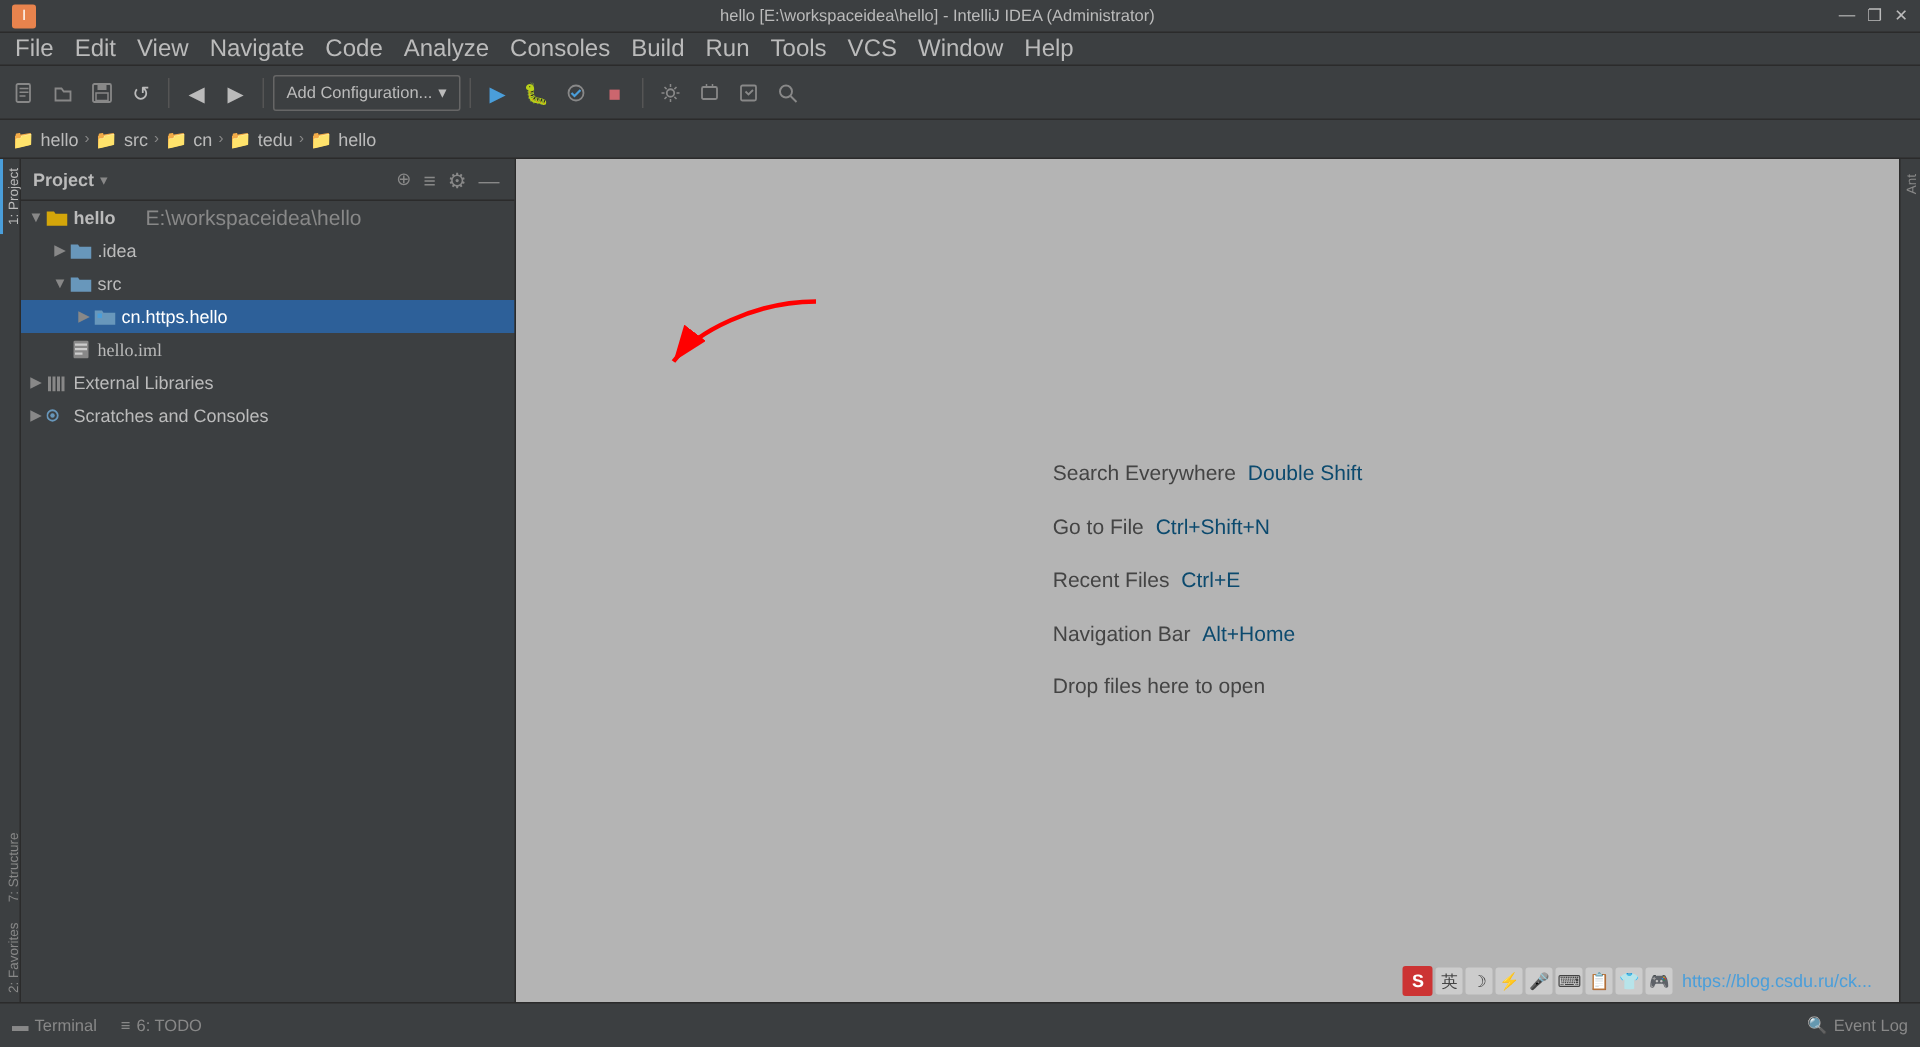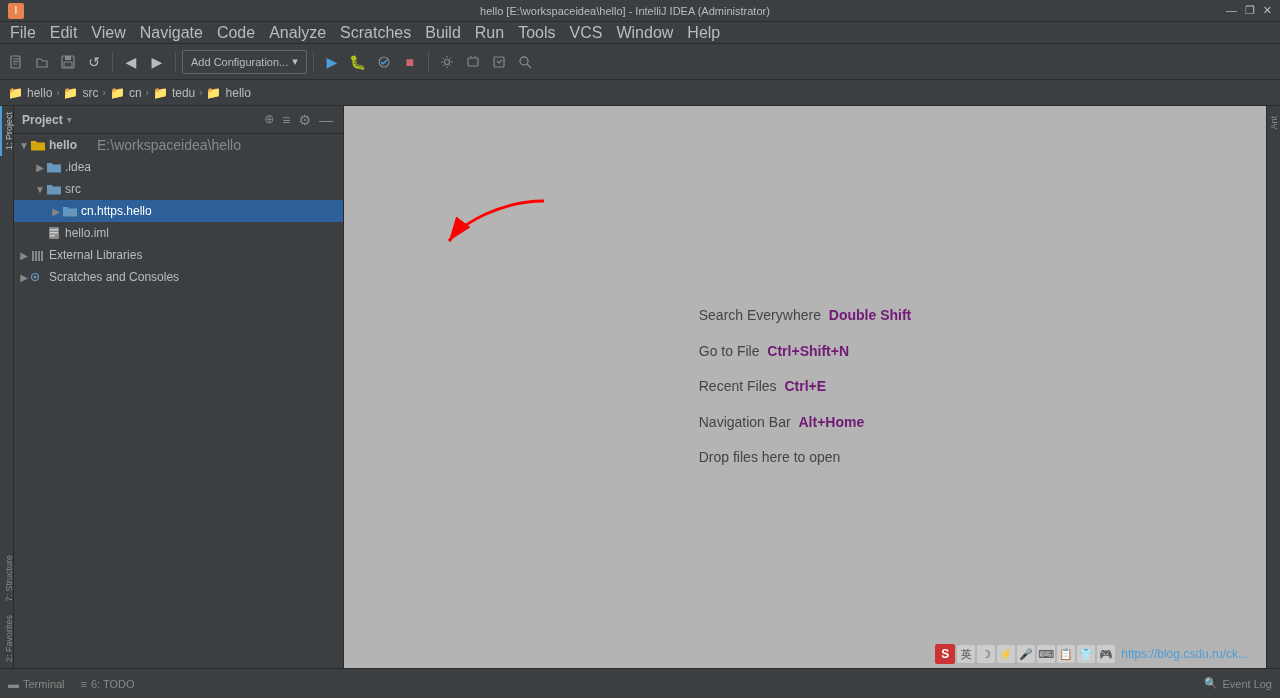--- a/index.html
+++ b/index.html
@@ -210,22 +210,22 @@
       display: flex;
       flex-direction: column;
       gap: 16px;
       color: #444;
     }
     .welcome-line {
       font-size: 14px;
       line-height: 1.4;
     }
     .welcome-line .shortcut {
-      color: #701a75;
-      font-weight: 700;
+      color: #0c4a6e;
+      font-weight: 400;
     }
 
     
     #right-sidebar {
       width: 14px;
       background: #3c3f41;
       border-left: 1px solid #2b2b2b;
       display: flex;
       flex-direction: column;
       align-items: center;
@@ -293,21 +293,21 @@
   </div>
 </div>
 
 <div id="menu-bar">
   <div class="menu-item">File</div>
   <div class="menu-item">Edit</div>
   <div class="menu-item">View</div>
   <div class="menu-item">Navigate</div>
   <div class="menu-item">Code</div>
   <div class="menu-item">Analyze</div>
-  <div class="menu-item">Scratches</div>
+  <div class="menu-item">Consoles</div>
   <div class="menu-item">Build</div>
   <div class="menu-item">Run</div>
   <div class="menu-item">Tools</div>
   <div class="menu-item">VCS</div>
   <div class="menu-item">Window</div>
   <div class="menu-item">Help</div>
 </div>
 
 <div id="toolbar">
   <div class="toolbar-btn" title="New">
@@ -451,21 +451,21 @@
         <span class="tree-toggle">▶</span>
         <span class="tree-icon">
           <svg width="14" height="12" viewBox="0 0 14 12">
               <path d="M0 2h5l1 1.5H14v8H0z" fill="#6897bb"></path>
               <rect x="2" y="4" width="3" height="3" fill="#4a9eda"></rect>
             </svg>
         </span>
         <span class="tree-label">cn.https.hello</span>
       </div>
 
-      <div class="tree-row" style="padding-left:20px;">
+      <div class="tree-row" style="padding-left:20px;font-family:Liberation Serif, serif;">
         <span class="tree-toggle" style="color:transparent;">▶</span>
         <span class="tree-icon" style="color:#888;font-size:10px;">
           <svg width="12" height="12" viewBox="0 0 12 12">
               <rect x="1" y="0" width="10" height="12" rx="1" fill="#888"></rect>
               <rect x="2" y="2" width="8" height="1.5" fill="#ccc"></rect>
               <rect x="2" y="5" width="8" height="1.5" fill="#ccc"></rect>
               <rect x="2" y="8" width="5" height="1.5" fill="#ccc"></rect>
             </svg>
         </span>
         <span class="tree-label">hello.iml</span>

